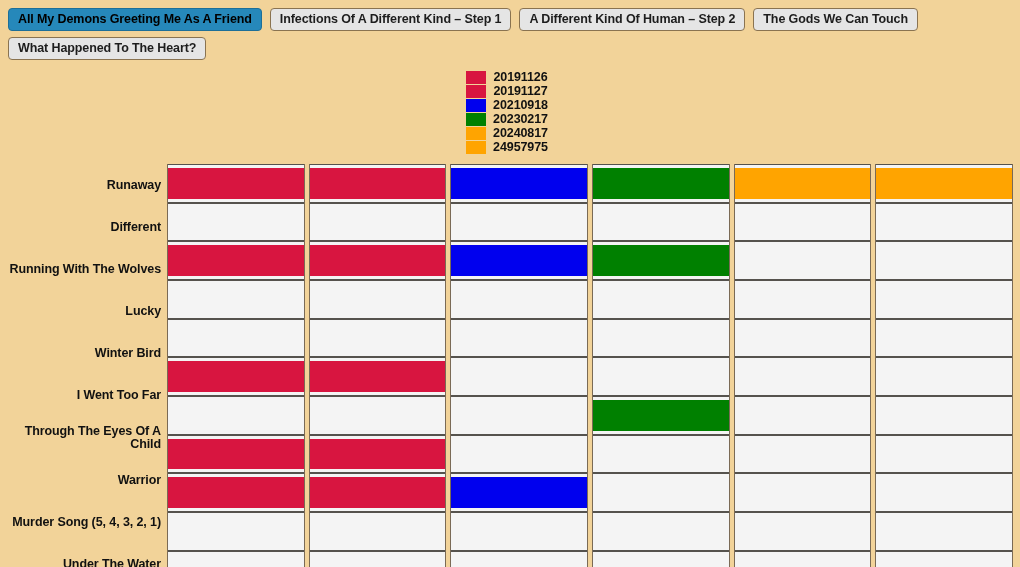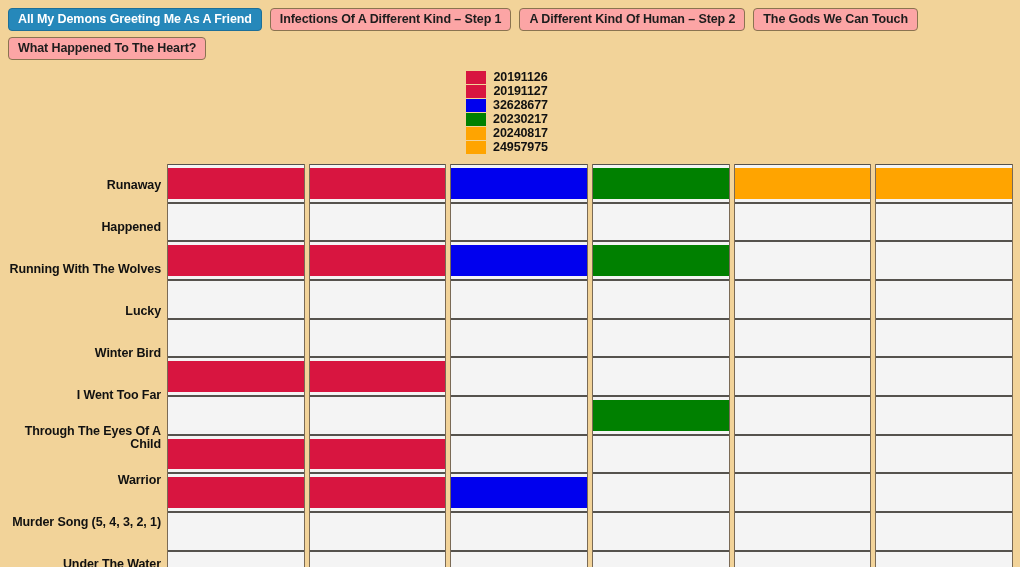--- a/index.html
+++ b/index.html
@@ -24,31 +24,31 @@
   .tab {
     display: inline-flex;
     align-items: center;
     justify-content: center;
     height: 23px;
     padding: 0 9px;
     font-size: 12.5px;
     font-weight: bold;
     letter-spacing: -0.1px;
     color: #1d1d1d;
-    background: #fca5a5;
+    background: #e5e5e5;
     border: 1px solid #8a7350;
     border-radius: 4px;
     cursor: pointer;
     white-space: nowrap;
     line-height: 1;
   }
   .tab.active {
     background: #2688ba;
     border-color: #1e6f98;
-    color: #ffffff;
+    color: #000000;
     text-align: center;
   }
 
   
   #legend {
     display: flex;
     align-items: center;
     gap: 0px;
     padding: 10px 0 8px 10px;
     flex-direction: column;
@@ -150,41 +150,41 @@
     <div class="legend-item">
       <span class="legend-swatch" style="background: rgb(216, 21, 64);"></span>
       <span class="legend-label">20191126</span>
     </div>
     <div class="legend-item">
       <span class="legend-swatch" style="background: rgb(216, 21, 64);"></span>
       <span class="legend-label">20191127</span>
     </div>
     <div class="legend-item">
       <span class="legend-swatch" style="background: rgb(0, 0, 238);"></span>
-      <span class="legend-label">32628677</span>
+      <span class="legend-label">20210918</span>
     </div>
     <div class="legend-item">
       <span class="legend-swatch" style="background: rgb(0, 128, 0);"></span>
       <span class="legend-label">20230217</span>
     </div>
     <div class="legend-item">
       <span class="legend-swatch" style="background: rgb(255, 164, 0);"></span>
       <span class="legend-label">20240817</span>
     </div>
     <div class="legend-item">
       <span class="legend-swatch" style="background: rgb(255, 164, 0);"></span>
       <span class="legend-label">24957975</span>
     </div>
   </div>
 
 <div id="chart">
   <div id="chart-inner">
     <div id="row-labels">
         <div class="row-label">Runaway</div>
-        <div class="row-label">Happened</div>
+        <div class="row-label">Different</div>
         <div class="row-label">Running With The Wolves</div>
         <div class="row-label">Lucky</div>
         <div class="row-label">Winter Bird</div>
         <div class="row-label">I Went Too Far</div>
         <div class="row-label">Through The Eyes Of A Child</div>
         <div class="row-label">Warrior</div>
         <div class="row-label">Murder Song (5, 4, 3, 2, 1)</div>
         <div class="row-label">Under The Water</div>
         <div class="row-label">Home</div>
       </div>

